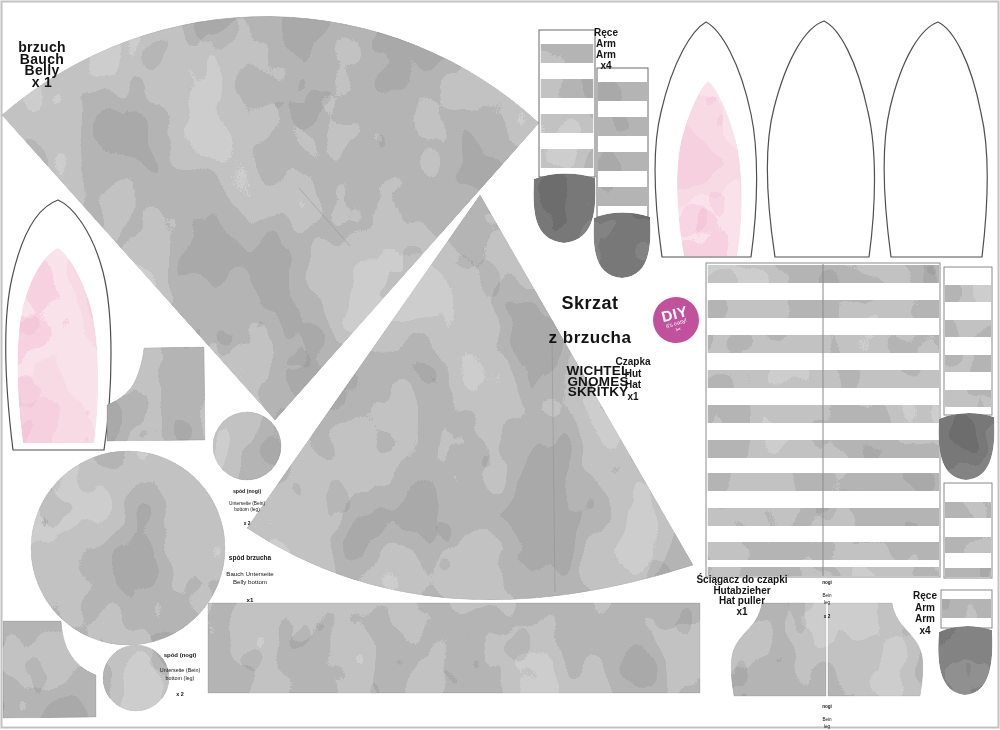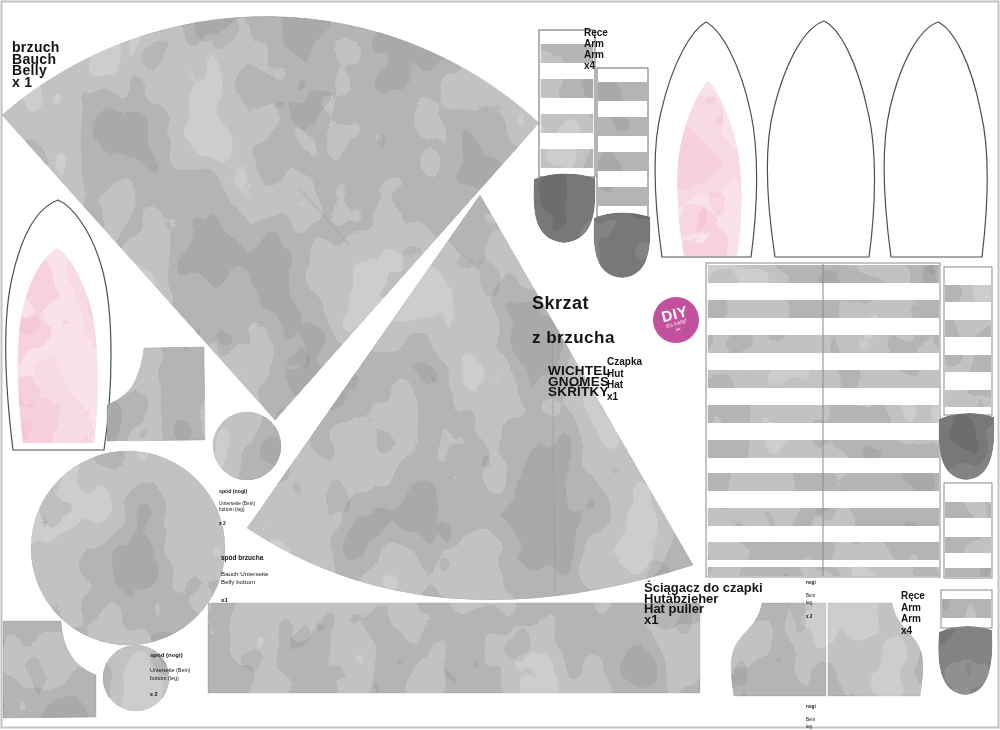--- a/index.html
+++ b/index.html
@@ -2,21 +2,21 @@
 <html><head>
 <meta charset="utf-8">
 <style>
   html,body{margin:0;padding:0;background:#e8e8e8;}
   #sheet{
     position:relative;width:1000px;height:730px;background:#ffffff;
     overflow:hidden;font-family:"Liberation Sans",sans-serif;
   }
   #art{position:absolute;left:0;top:0;}
   .wc{stroke:#8f8f8f;stroke-width:0.8;}
-  .lab{position:absolute;color:#141414;text-align:left;white-space:pre-line;z-index:5;}
+  .lab{position:absolute;color:#141414;text-align:center;white-space:pre-line;z-index:5;}
   .lab .t{display:block;font-weight:bold;white-space:pre-line;}
   .lab .r{display:block;white-space:pre-line;}
   .lab .c{display:block;font-weight:bold;white-space:pre-line;margin-top:2px;}
   #lab-belly{left:12px;top:42px;width:60px;font-size:14px;line-height:11.5px;letter-spacing:.3px;font-weight:bold;}
   #lab-arms-top{left:584px;top:27px;width:44px;font-size:10px;line-height:11px;font-weight:bold;}
   #title-block{left:532px;top:277px;width:116px;}
   #title-block .t1{display:block;font-weight:bold;font-size:18px;line-height:17px;letter-spacing:.5px;}
   #title-block .t2{display:block;font-weight:bold;font-size:17px;line-height:15px;letter-spacing:.5px;}
   #title-block .t3{display:block;font-weight:bold;font-size:13.5px;line-height:10.5px;margin-top:3px;letter-spacing:.2px;padding-left:16px;}
   #diy-badge{position:absolute;left:653px;top:297px;width:46px;height:46px;border-radius:50%;
@@ -25,21 +25,21 @@
   #diy-badge .m{font-weight:bold;font-size:15px;line-height:13px;letter-spacing:.5px;}
   #diy-badge .tg{font-size:5.5px;line-height:6px;transform:rotate(-4deg);}
   #diy-badge .ic{font-size:6.5px;line-height:7px;}
   #lab-hat{left:607px;top:356px;width:52px;font-size:10px;line-height:11.5px;font-weight:bold;}
   #lab-legbottom1{left:219px;top:482px;width:56px;font-size:4.8px;line-height:6.2px;}
   #lab-legbottom1 .t{font-size:5.2px;}
   #lab-bellybottom{left:221px;top:546px;width:58px;font-size:6.2px;line-height:8px;}
   #lab-bellybottom .t{font-size:6.5px;}
   #lab-legbottom2{left:150px;top:645px;width:60px;font-size:5.4px;line-height:7.4px;}
   #lab-legbottom2 .t{font-size:6px;}
-  #lab-hatpuller{left:644px;top:575px;width:124px;font-size:13px;line-height:10.5px;font-weight:bold;margin-top:8px;}
+  #lab-hatpuller{left:680px;top:575px;width:124px;font-size:10px;line-height:10.5px;font-weight:bold;}
   #lab-nogi-top{left:806px;top:574px;width:42px;font-size:4.6px;line-height:6.4px;}
   #lab-nogi-bottom{left:806px;top:698px;width:42px;font-size:4.6px;line-height:6.4px;}
   #lab-arms-right{left:901px;top:590px;width:48px;font-size:10px;line-height:11.5px;font-weight:bold;}
 </style>
 </head>
 <body>
 
 <div id="sheet">
 
   <svg id="art" width="1000" height="730" viewBox="0 0 1000 730">

